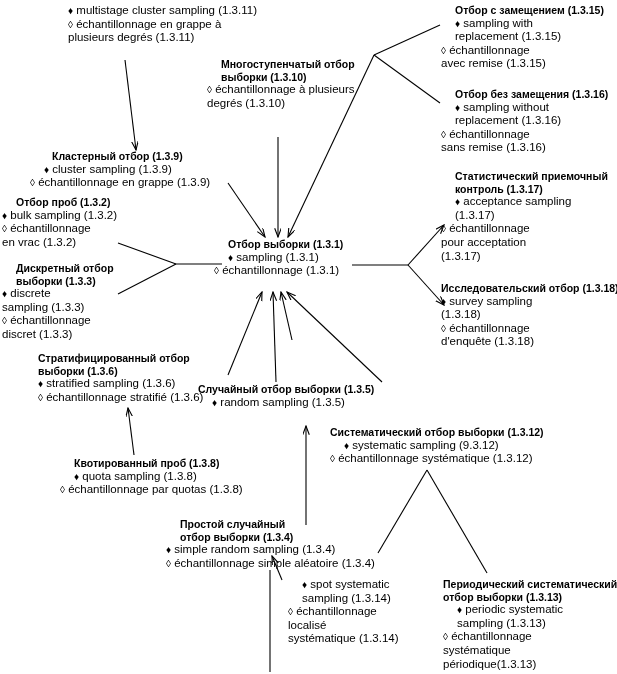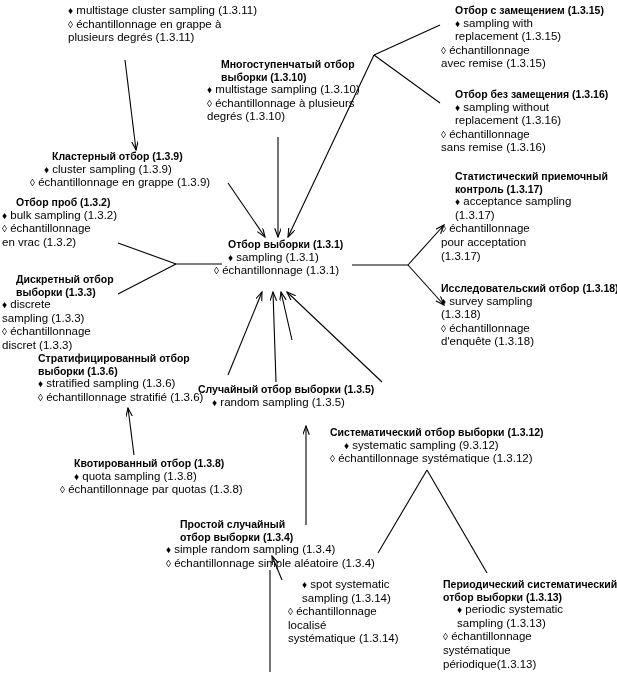--- a/index.html
+++ b/index.html
@@ -77,39 +77,38 @@
 
   <div class="node" style="left:68px;top:4px;width:250px;">
     <div class="en ta-l"><span class="mk">♦</span> <span>multistage cluster sampling (1.3.11)</span></div>
     <div class="fr ta-l"><span class="mk">◊</span> <span>échantillonnage en grappe à
 plusieurs degrés (1.3.11)</span></div>
   </div>
 
   <div class="node" style="left:207px;top:58px;width:200px;">
     <div class="ru pad-l ta-l">Многоступенчатый отбор
 выборки (1.3.10)</div>
-    <div class="en ta-l"><span class="mk">♦</span> <span>multistage sampling (1.3.10)</span></div>
     <div class="fr ta-l"><span class="mk">◊</span> <span>échantillonnage à plusieurs
 degrés (1.3.10)</span></div>
   </div>
 
   <div class="node" style="left:30px;top:150px;width:230px;">
     <div class="ru pad-l2 ta-l">Кластерный отбор (1.3.9)</div>
     <div class="en pad-s ta-l"><span class="mk">♦</span> <span>cluster sampling (1.3.9)</span></div>
     <div class="fr pad-s ta-l"><span class="mk">◊</span> <span>échantillonnage en grappe (1.3.9)</span></div>
   </div>
 
   <div class="node" style="left:2px;top:196px;width:160px;">
     <div class="ru pad-l ta-l">Отбор проб (1.3.2)</div>
     <div class="en ta-l"><span class="mk">♦</span> <span>bulk sampling (1.3.2)</span></div>
     <div class="fr ta-l"><span class="mk">◊</span> <span>échantillonnage
 en vrac (1.3.2)</span></div>
   </div>
 
-  <div class="node" style="left:2px;top:273px;width:160px;">
+  <div class="node" style="left:2px;top:262px;width:160px;">
     <div class="ru pad-l ta-l">Дискретный отбор
 выборки (1.3.3)</div>
     <div class="en ta-l"><span class="mk">♦</span> <span>discrete
 sampling (1.3.3)</span></div>
     <div class="fr ta-l"><span class="mk">◊</span> <span>échantillonnage
 discret  (1.3.3)</span></div>
   </div>
 
   <div class="node" style="left:214px;top:238px;width:160px;">
     <div class="ru pad-l ta-l">Отбор выборки (1.3.1)</div>
@@ -163,21 +162,21 @@
     <div class="en pad-s ta-l"><span class="mk">♦</span> <span>random sampling (1.3.5)</span></div>
   </div>
 
   <div class="node" style="left:330px;top:426px;width:280px;">
     <div class="ru ta-l">Систематический отбор выборки (1.3.12)</div>
     <div class="en pad-s ta-l"><span class="mk">♦</span> <span>systematic sampling (9.3.12)</span></div>
     <div class="fr pad-s ta-l"><span class="mk">◊</span> <span>échantillonnage systématique (1.3.12)</span></div>
   </div>
 
   <div class="node" style="left:60px;top:457px;width:250px;">
-    <div class="ru pad-l ta-l">Квотированный отбор (1.3.8)</div>
+    <div class="ru pad-l ta-l">Квотированный проб (1.3.8)</div>
     <div class="en pad-s ta-l"><span class="mk">♦</span> <span>quota sampling (1.3.8)</span></div>
     <div class="fr pad-s ta-l"><span class="mk">◊</span> <span>échantillonnage par quotas (1.3.8)</span></div>
   </div>
 
   <div class="node" style="left:166px;top:518px;width:260px;">
     <div class="ru pad-l ta-l">Простой случайный
 отбор выборки (1.3.4)</div>
     <div class="en ta-l"><span class="mk">♦</span> <span>simple random sampling (1.3.4)</span></div>
     <div class="fr ta-l"><span class="mk">◊</span> <span>échantillonnage simple aléatoire (1.3.4)</span></div>
   </div>

